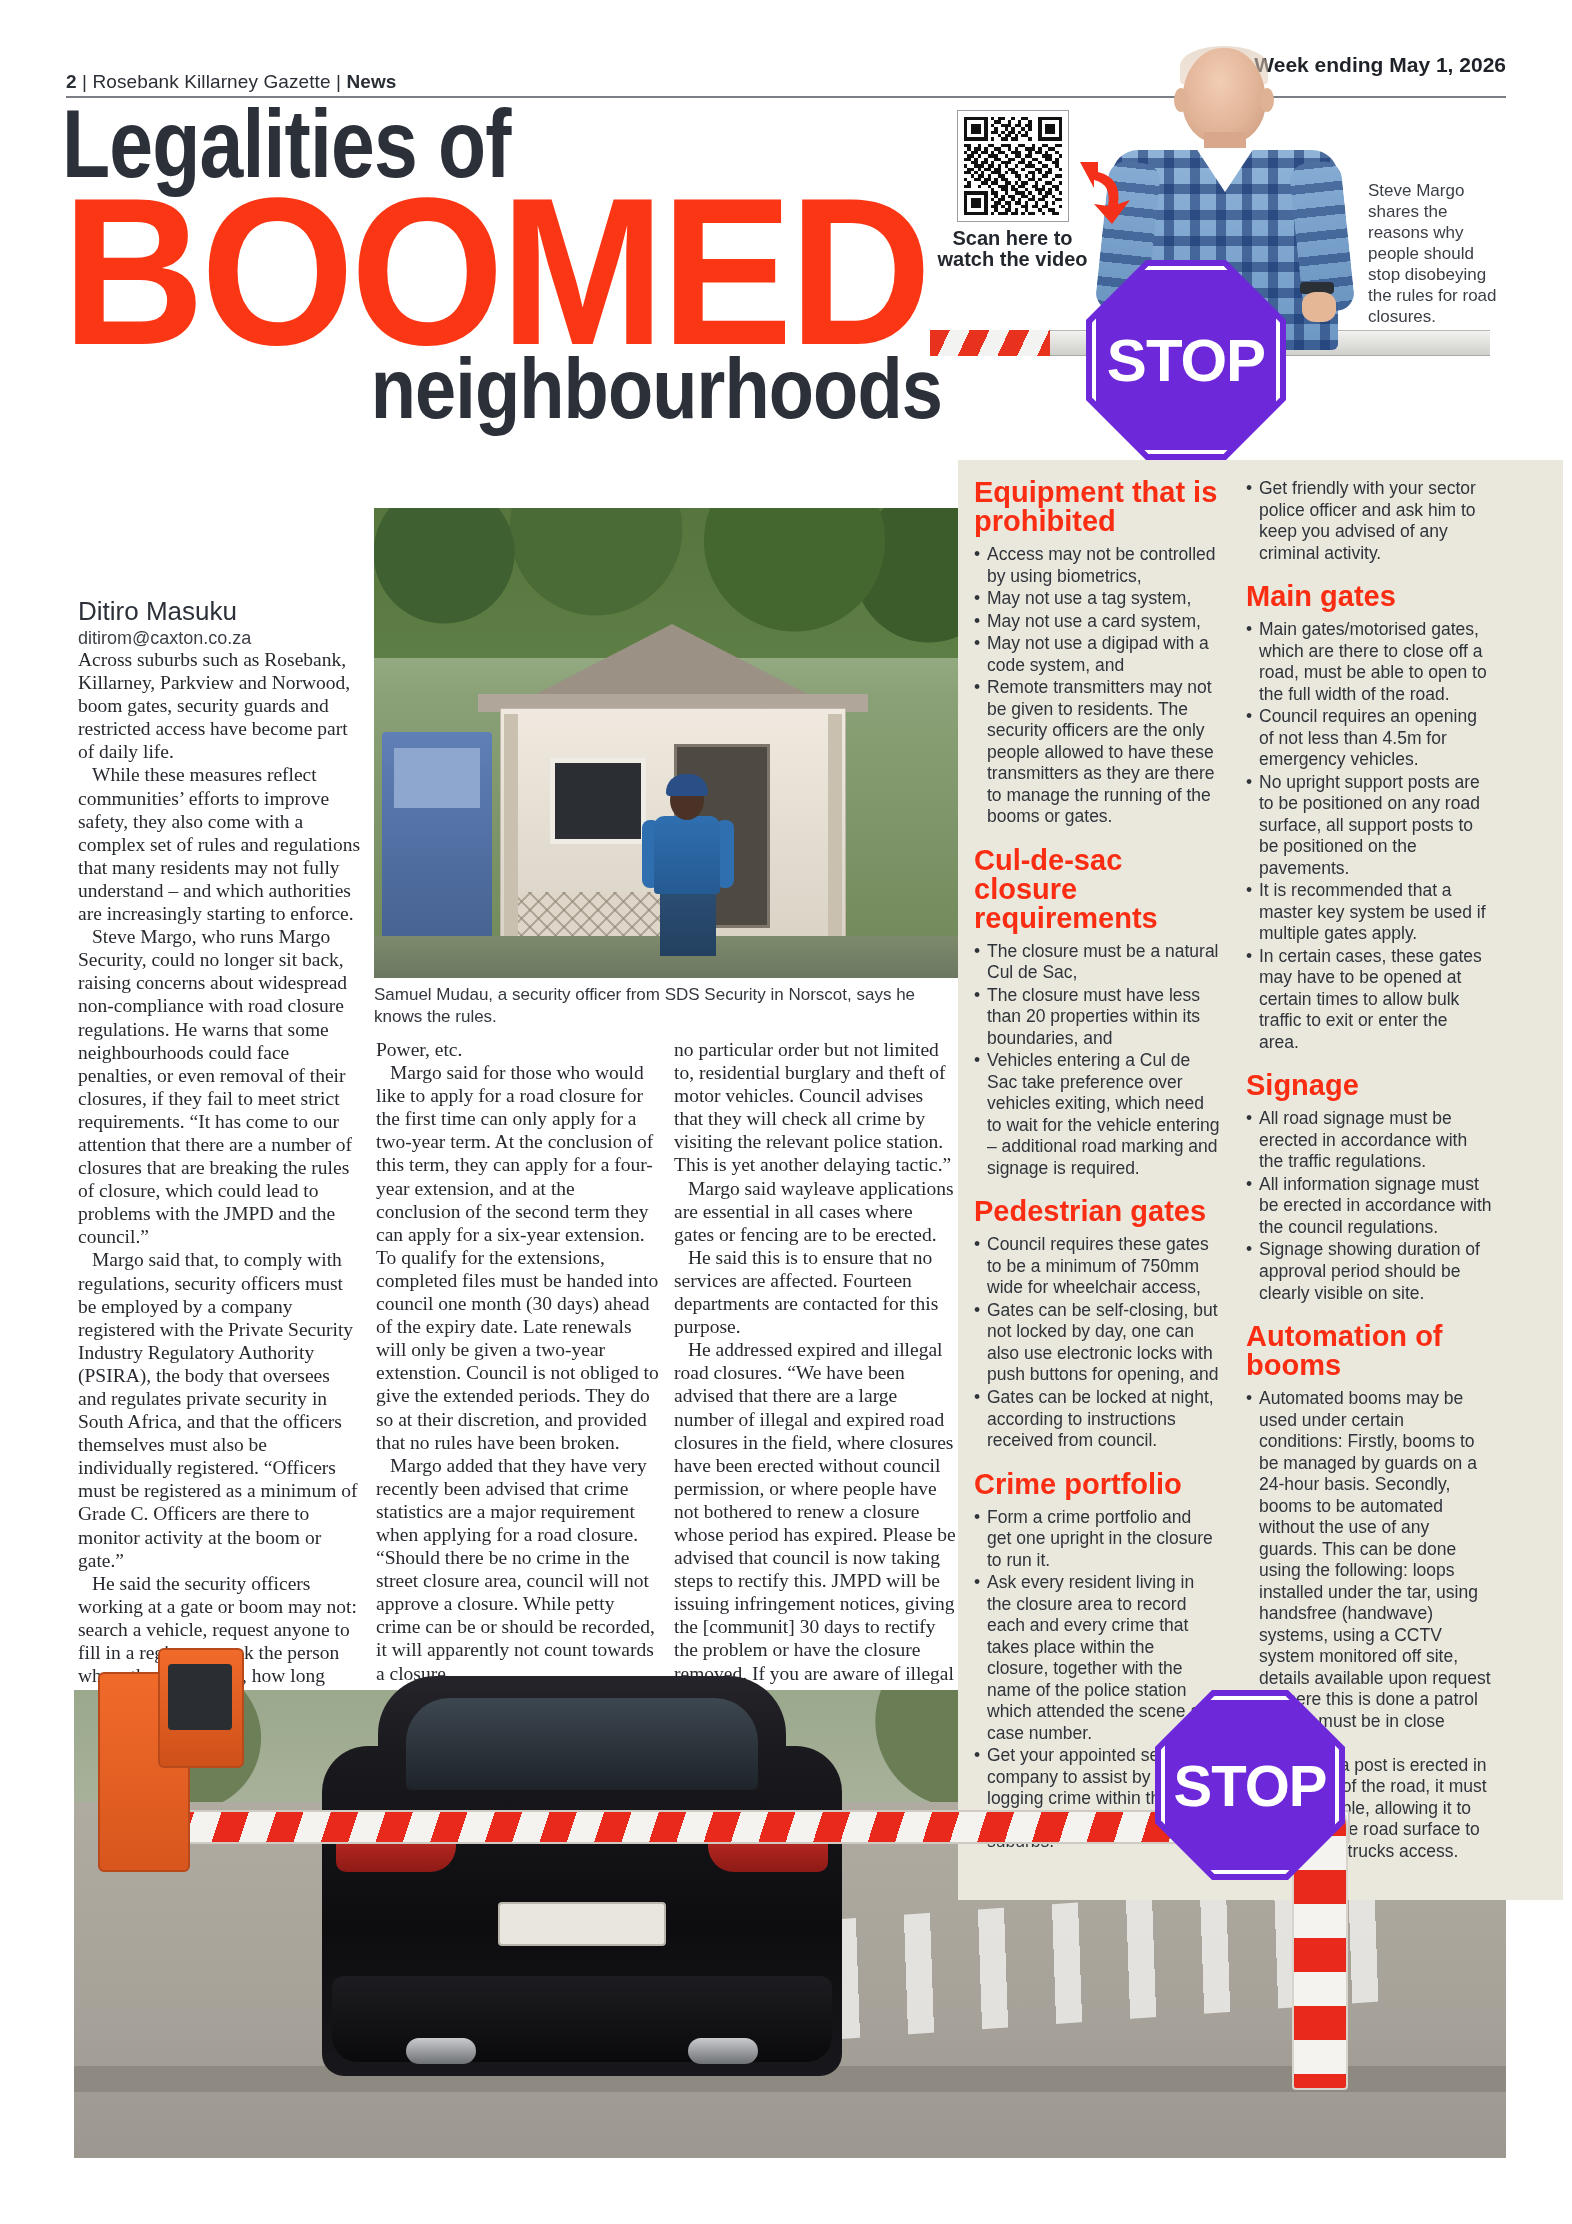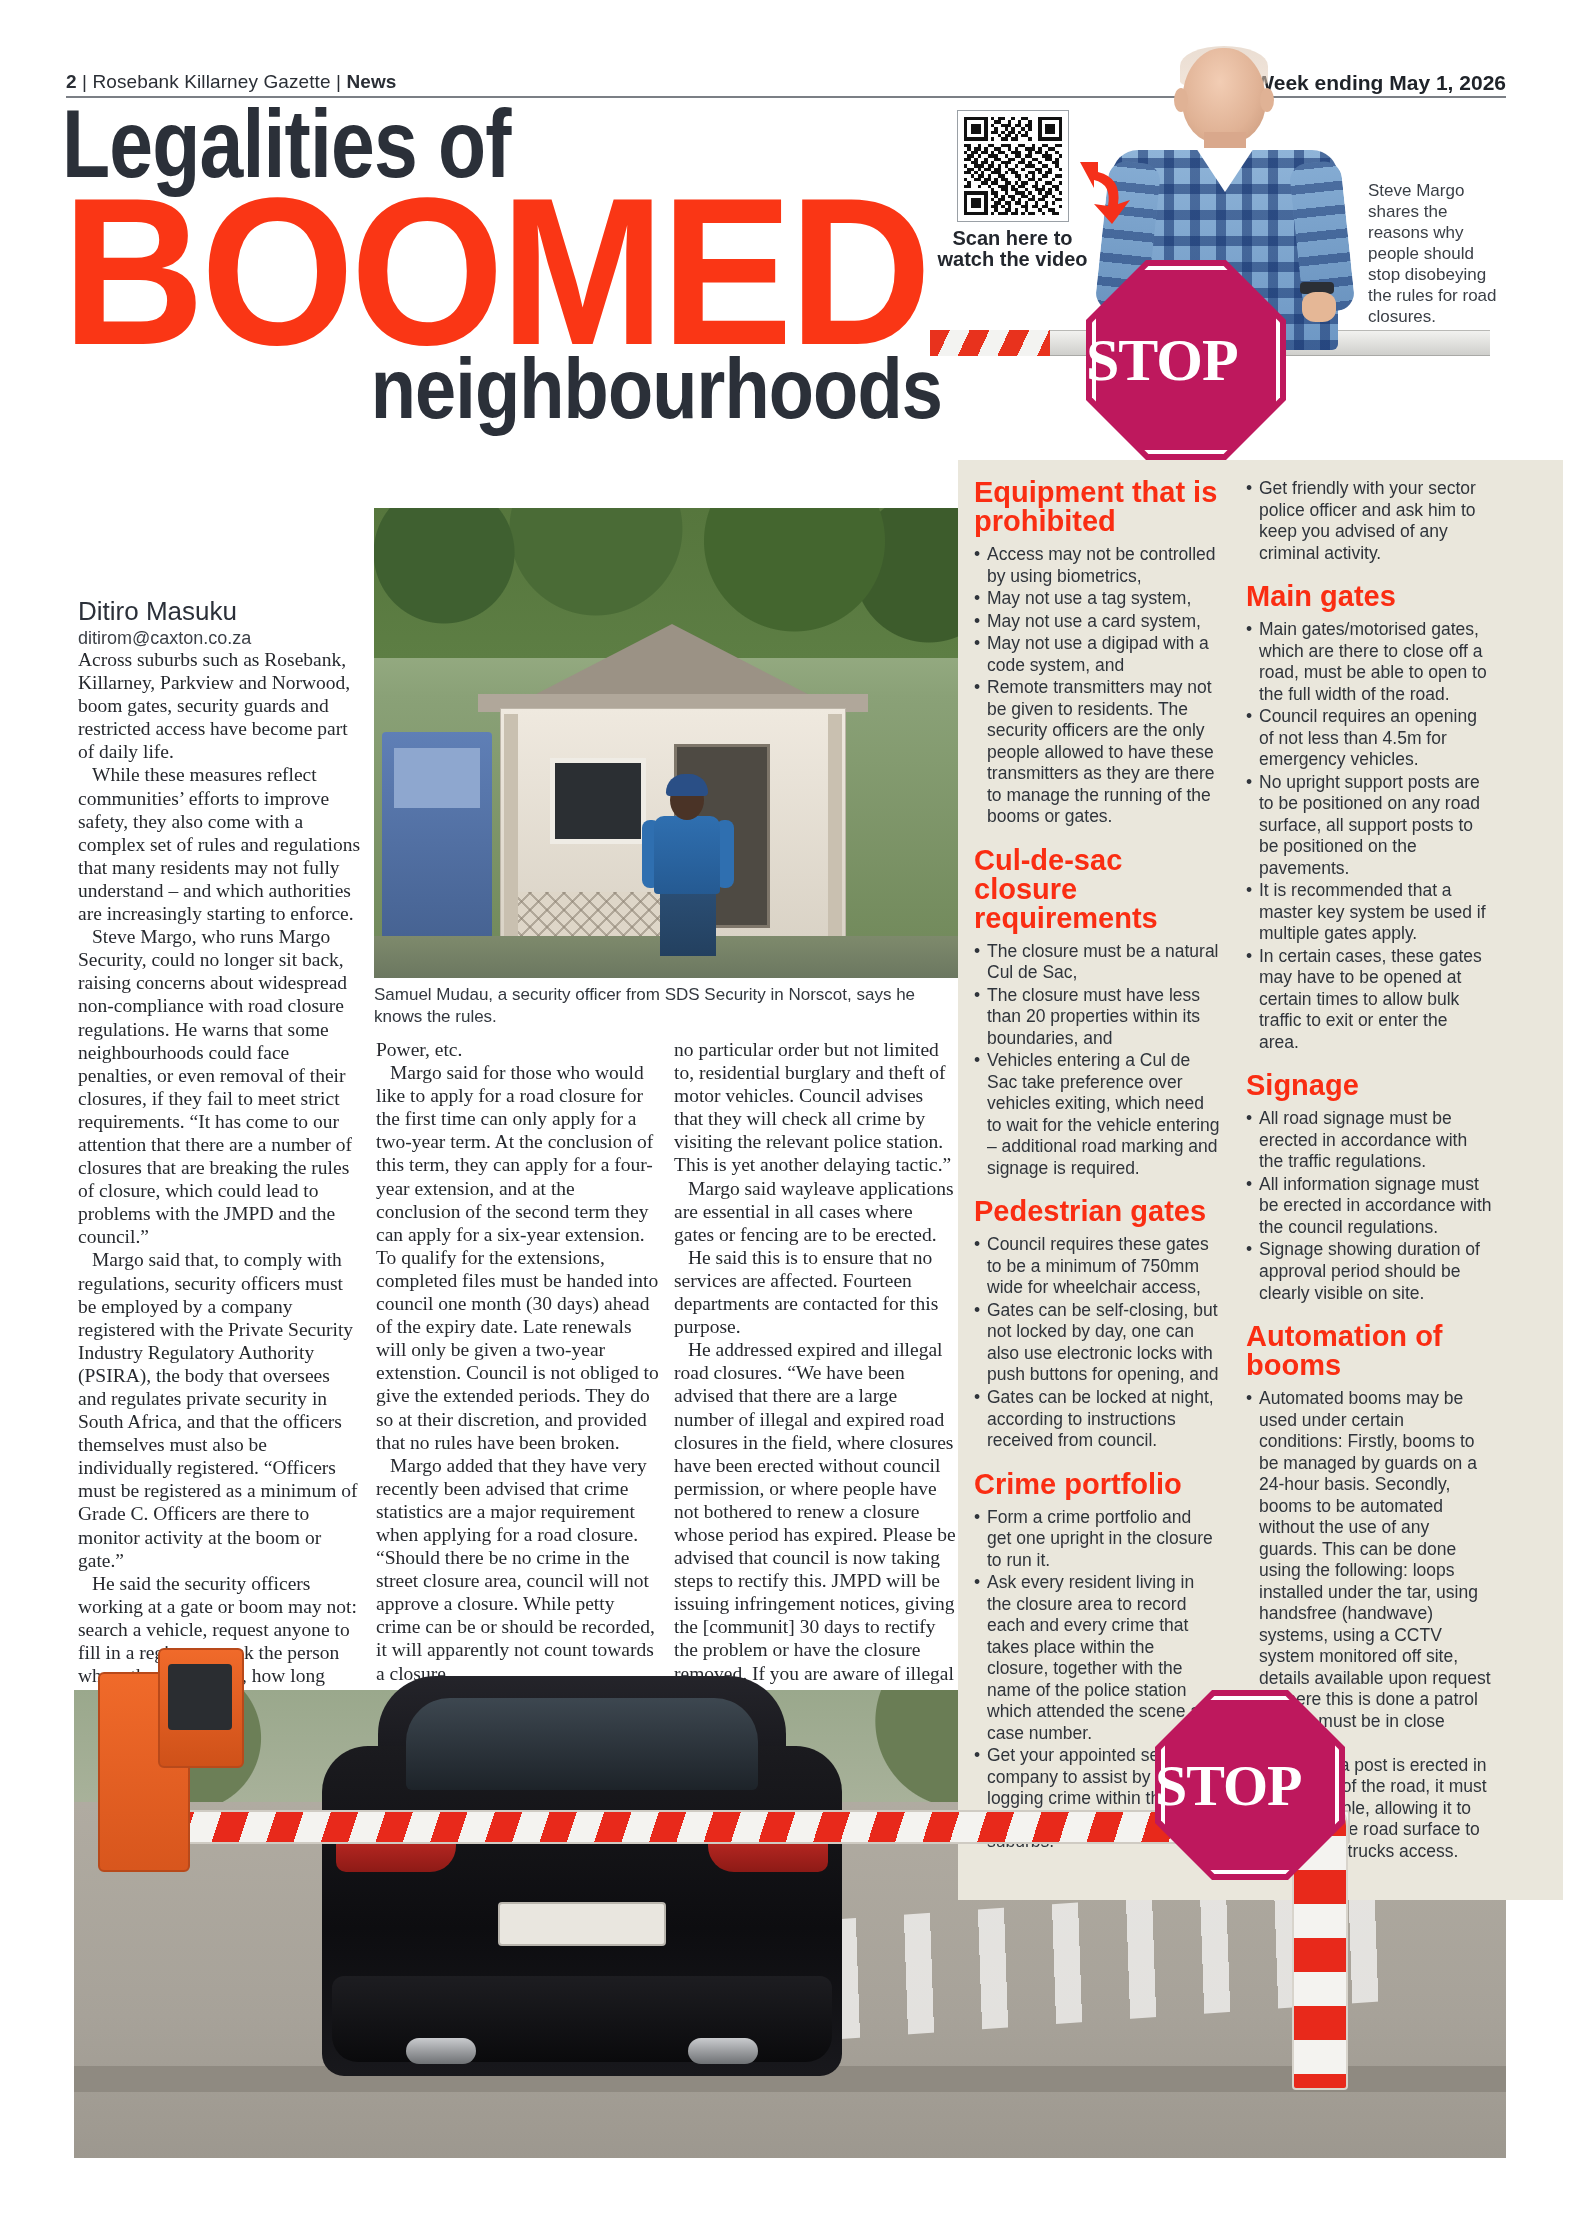--- a/index.html
+++ b/index.html
@@ -22,21 +22,21 @@
     font-family: "Liberation Sans Narrow", "Liberation Sans", sans-serif;
     font-size: 19px; color: #2b2f36; letter-spacing: .1px;
     white-space: nowrap; padding-bottom: 3px;
   }
   .mh-left .pg { font-weight: bold; }
   .mh-left .sec { font-weight: bold; }
   .mh-left .sep { color: #2b2f36; }
   .mh-right {
     font-family: "Liberation Sans Narrow", "Liberation Sans", sans-serif;
     font-weight: bold; font-size: 21px; color: #1f2329;
-    white-space: nowrap; padding-bottom: 1px;
+    white-space: nowrap; padding-bottom: 19px;
   }
 
   
   .headline-block { position: absolute; left: 62px; top: 100px; width: 960px; }
   .hl1 {
     font-family: "Liberation Sans Narrow", "Liberation Sans", sans-serif;
     font-weight: bold; font-size: 96px; line-height: 0.92;
     color: #2b3039; letter-spacing: -1px;
     transform: scaleX(0.82); transform-origin: left center;
   }
@@ -95,24 +95,24 @@
     border-radius:18px; transform: rotate(6deg); }
   .hero .arm-r { position:absolute; left:206px; top:118px; width:52px; height:150px;
     background: repeating-linear-gradient(0deg, rgba(20,50,110,.5) 0 9px, rgba(255,255,255,0) 9px 24px), linear-gradient(#85acd3,#6b94c0);
     border-radius:18px; transform: rotate(-6deg); }
   .hero .hand-l { position:absolute; left:26px; top:248px; width:34px; height:30px; background:#e5b796; border-radius:40%; }
   .hero .hand-r { position:absolute; left:212px; top:248px; width:34px; height:30px; background:#e5b796; border-radius:40%; }
   .hero .watch { position:absolute; left:210px; top:238px; width:34px; height:12px; background:#2b2f36; border-radius:4px; }
 
   .stopsign {
     position:absolute; z-index:7;
-    background:#be185d; color:#fff;
+    background:#6d28d9; color:#fff;
     clip-path: polygon(30% 0,70% 0,100% 30%,100% 70%,70% 100%,30% 100%,0 70%,0 30%);
-    display:flex; align-items:center; 
-    font-family:Liberation Serif, serif; font-weight:bold;
+    display:flex; align-items:center; justify-content:center;
+    font-family:Liberation Sans, sans-serif; font-weight:bold;
     border: 0; box-shadow: none;
   }
   .stopsign .inner {
     position:absolute; inset:6px; border:4px solid #fff;
     clip-path: polygon(30% 0,70% 0,100% 30%,100% 70%,70% 100%,30% 100%,0 70%,0 30%);
   }
   .stopsign span { position:relative; z-index:2; letter-spacing:-1px; }
   #hero-stop { left: 1086px; top: 260px; width: 200px; height: 200px; font-size: 60px; }
   #bottom-stop { left: 1155px; top: 1690px; width: 190px; height: 190px; font-size: 58px; }
 

